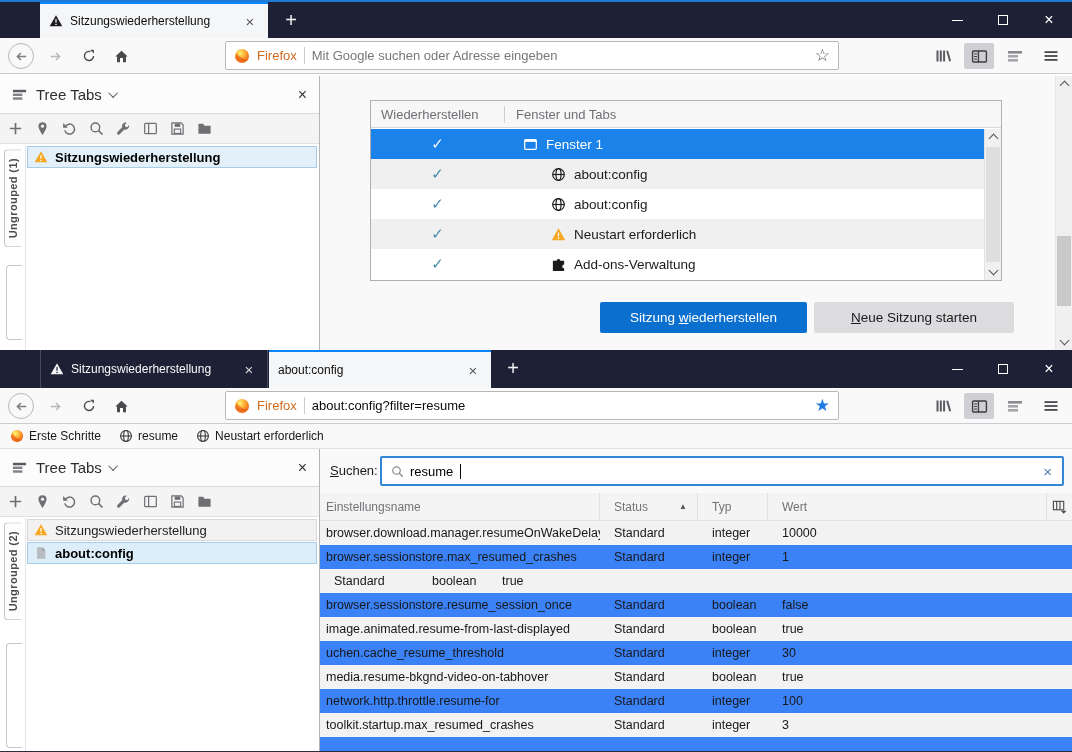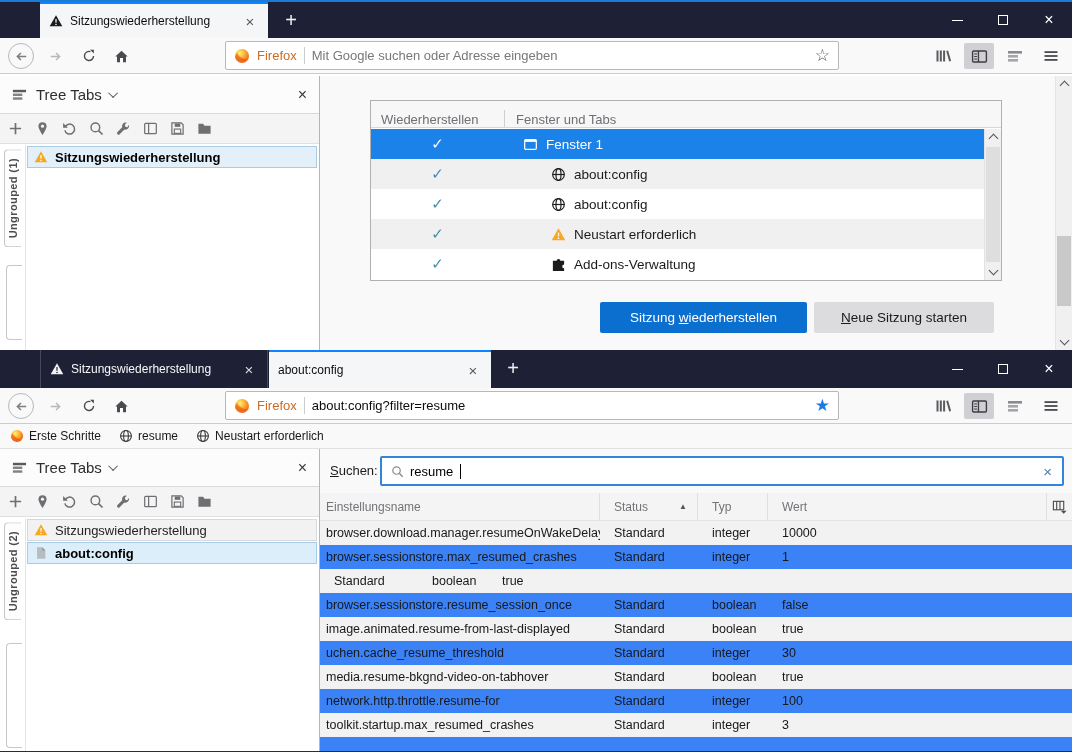--- a/index.html
+++ b/index.html
@@ -62,41 +62,41 @@
   .group-empty { position:absolute; left:6px; width:16px; border:1px solid #c7c7ca; border-right:none; border-radius:4px 0 0 4px; }
   .sb-items { position:absolute; left:27px; top:1px; right:2px; }
   .sb-item { height:22px; display:flex; align-items:center; gap:7px; padding:0 6px; font-size:13px; color:#222; border:1px solid transparent; margin-bottom:1px; }
   .sb-item.plain { background:#f2f2f3; border-color:#d8d8da; }
   .sb-item.activeitem { background:#ddeefb; border-color:#a5cbe6; font-weight:bold; color:#000; }
   .sb-item.boldonly { background:#e3f0fa; border-color:#a8cce6; font-weight:bold; color:#000; }
 
   
   .page { position:absolute; left:320px; right:0; top:0; bottom:0; background:#f9f9fa; }
   .dialog { position:absolute; left:50px; top:24px; width:632px; height:181px; background:#fff; border:1px solid #b0b0b3; }
-  .dlg-header { height:27px; background:#f7f7f8; border-bottom:1px solid #d8d8da; display:flex; align-items:flex-end; color:#6f6f74; font-size:13px; }
+  .dlg-header { height:27px; background:#f7f7f8; border-bottom:1px solid #d8d8da; display:flex; align-items:center; color:#6f6f74; font-size:13px; }
   .dlg-h1 { width:133px; padding-left:10px; }
   .dlg-hsep { width:1px; height:17px; background:#cfcfd2; }
   .dlg-h2 { padding-left:11px; }
   .dlg-rows { position:absolute; top:28px; left:0; right:17px; bottom:0; overflow:hidden; }
   .dlg-row { height:30px; display:flex; align-items:center; font-size:13.5px; }
   .dlg-row:nth-child(even) { background:#f0f0f1; }
   .dlg-row.selected { background:#1a82e8; color:#fff; }
   .dlg-check { width:133px; text-align:center; color:#4589ab; font-size:15px; }
   .dlg-row.selected .dlg-check { color:#fff; }
   .dlg-item { display:flex; gap:8px; padding-left:19px; }
   .dlg-item.child { padding-left:47px; }
   .dlg-scroll { position:absolute; top:28px; right:0; bottom:0; width:17px; background:#f0f0f0; border-left:1px solid #e2e2e2; }
   .scroll-chev { position:absolute; left:5px; width:7px; height:7px; border-left:1.4px solid #555; border-bottom:1.4px solid #555; }
   .chev-up { transform:rotate(135deg); top:6px; }
   .chev-dn { transform:rotate(-45deg); bottom:6px; }
   .dlg-thumb { position:absolute; left:1px; right:1px; top:18px; bottom:18px; background:#dedede; }
   .btnrow { position:absolute; top:226px; left:0; right:0; height:31px; }
   .btn { position:absolute; height:31px; border:none; font-size:13.5px; display:flex; align-items:center; justify-content:center; border-radius:2px; font-family:inherit; }
   .btn.primary { left:280px; width:207px; background:#0b6fd0; color:#fff; }
-  .btn.secondary { left:494px; width:180px; background:#dcdcde; color:#19191b; }
+  .btn.secondary { left:494px; width:200px; background:#dcdcde; color:#19191b; }
   .accesskey { text-decoration:underline; }
   .page-scroll { position:absolute; right:0; top:0; bottom:0; width:17px; background:#f0f0f0; border-left:1px solid #e5e5e5; }
   .page-thumb { position:absolute; left:1px; right:1px; top:160px; height:70px; background:#c9c9c9; }
 
   
   .searchrow { position:absolute; left:0; right:0; top:0; height:44px; background:#f9f9fa; }
   .search-label { position:absolute; left:10px; top:14px; font-size:13px; color:#1a1a1a; }
   .searchbox { position:absolute; left:60px; top:7px; right:8px; height:30px; background:#fff; border:2px solid #3585d6; border-radius:2px; display:flex; align-items:center; padding:0 9px; gap:6px; }
   .search-text { font-size:13px; color:#000; }
   .caret { display:inline-block; width:1px; height:15px; background:#000; vertical-align:middle; margin-left:1px; }

